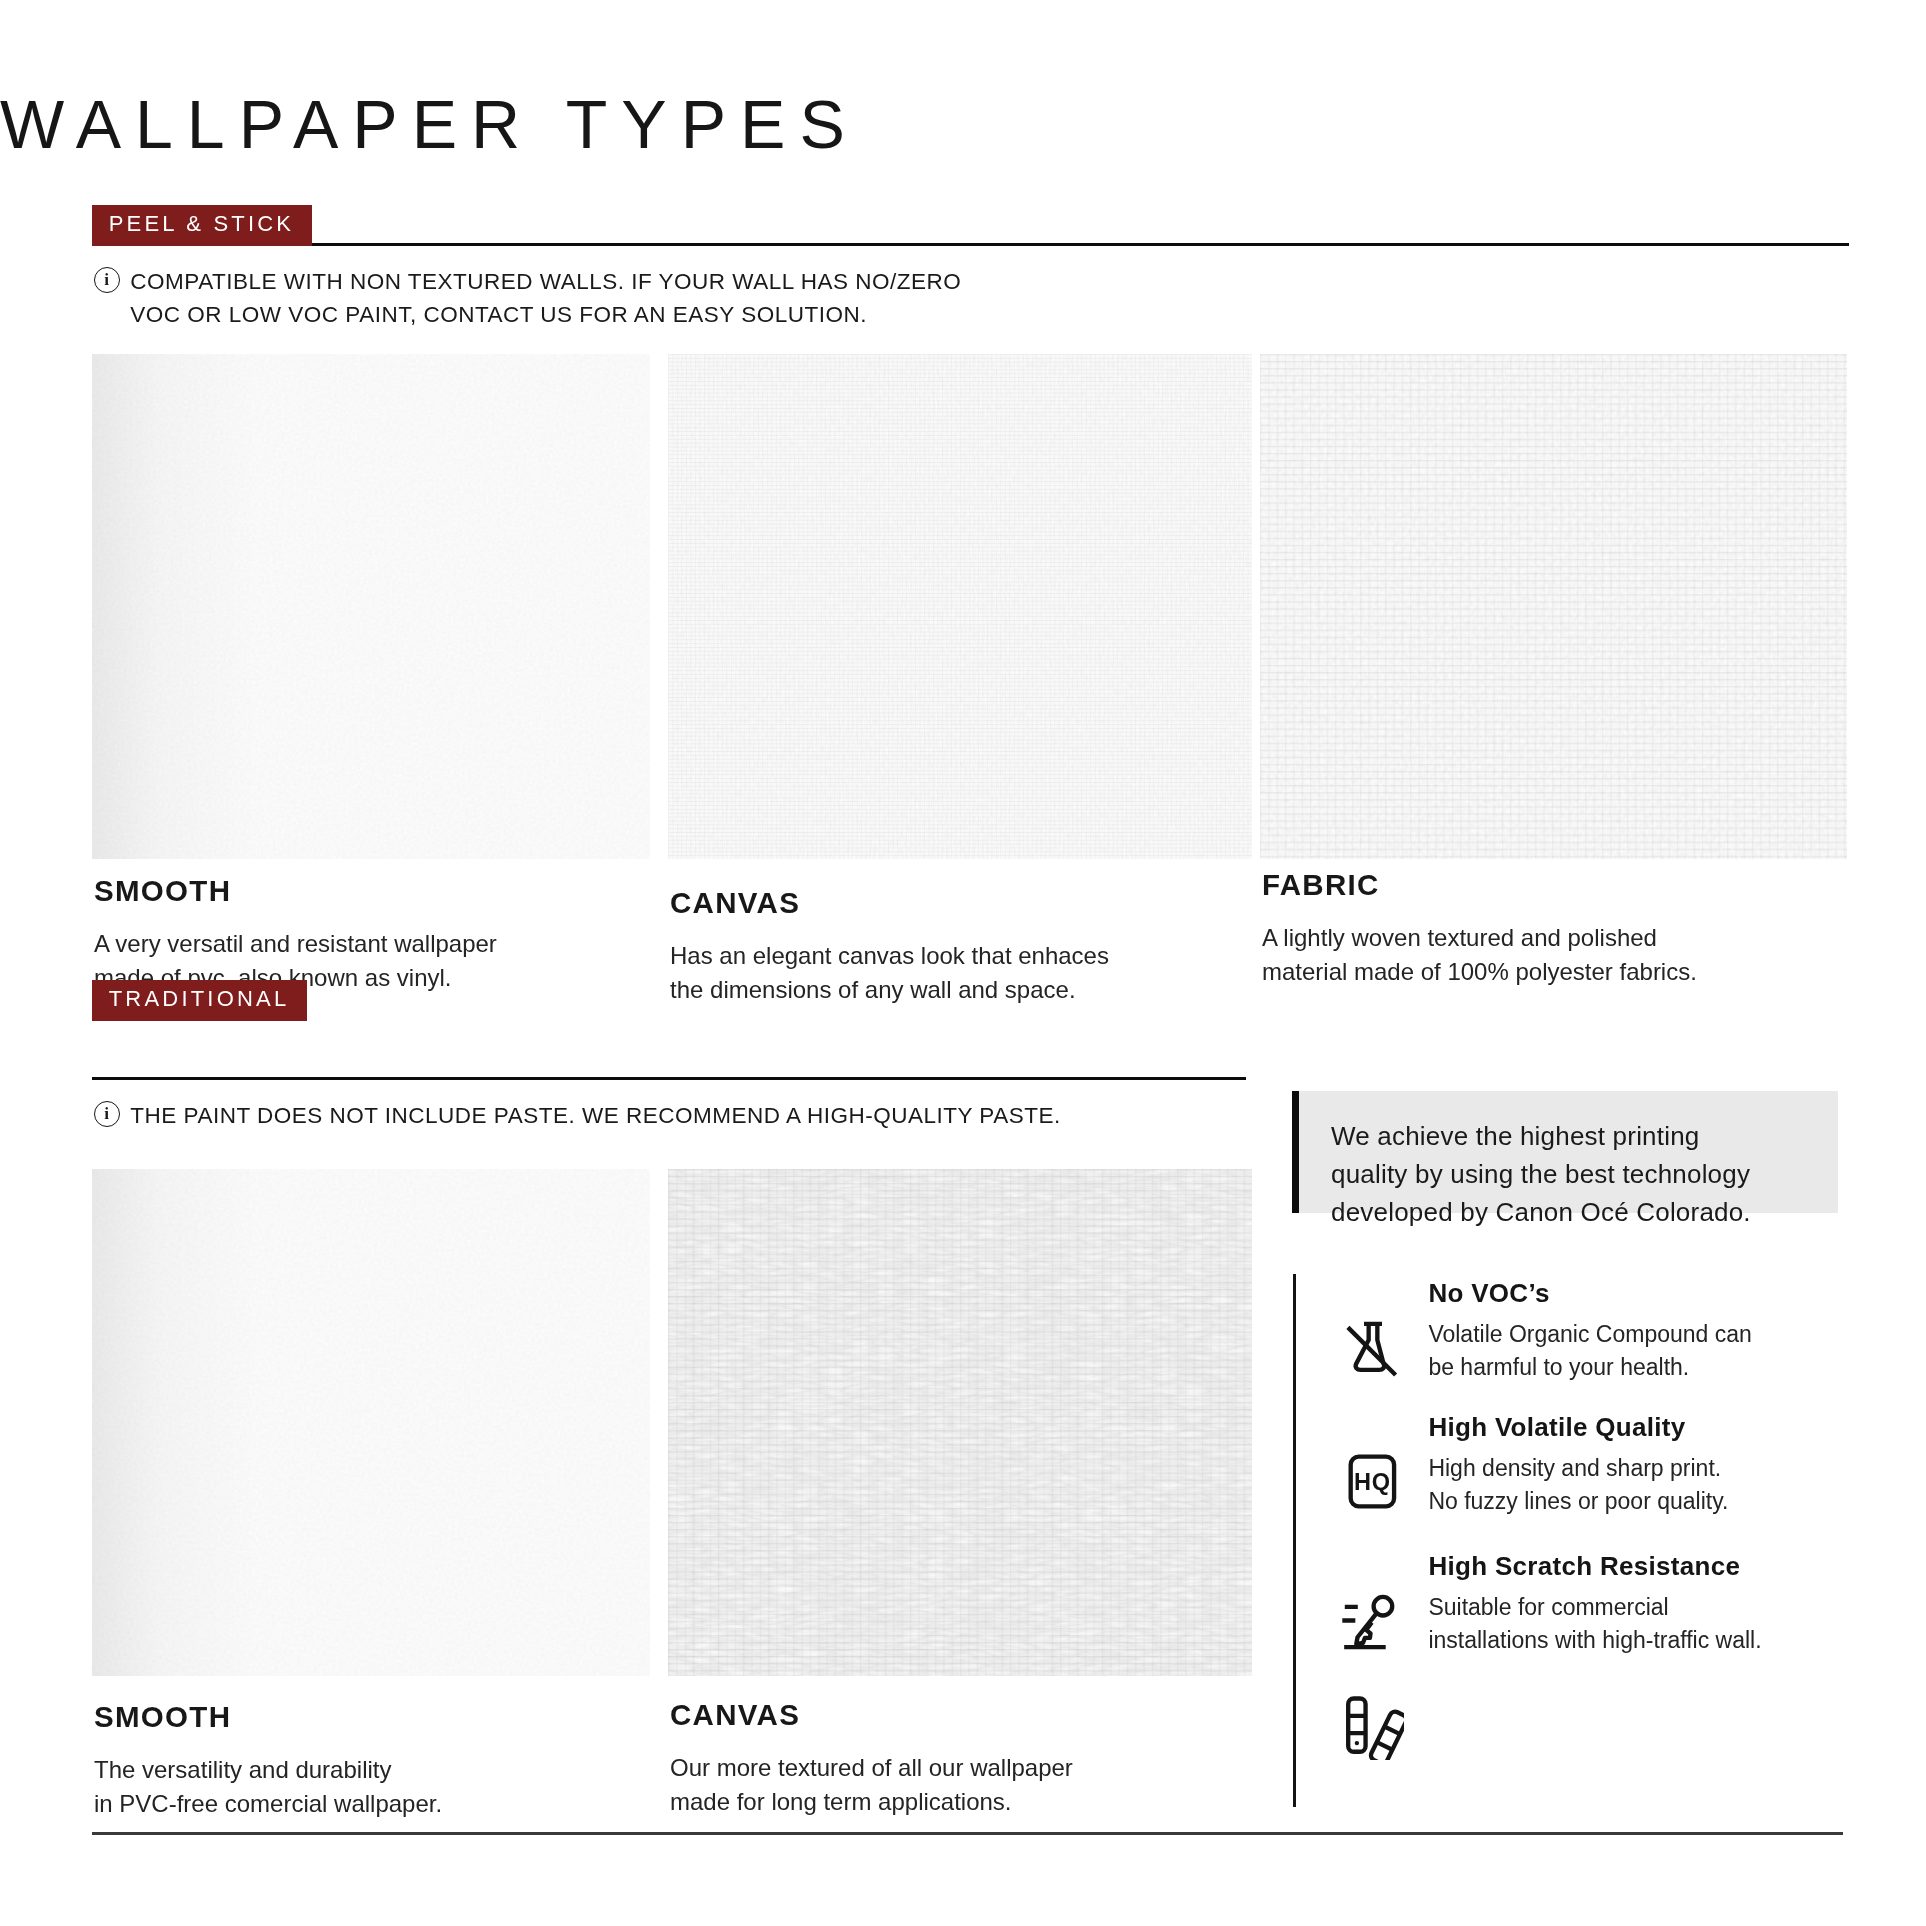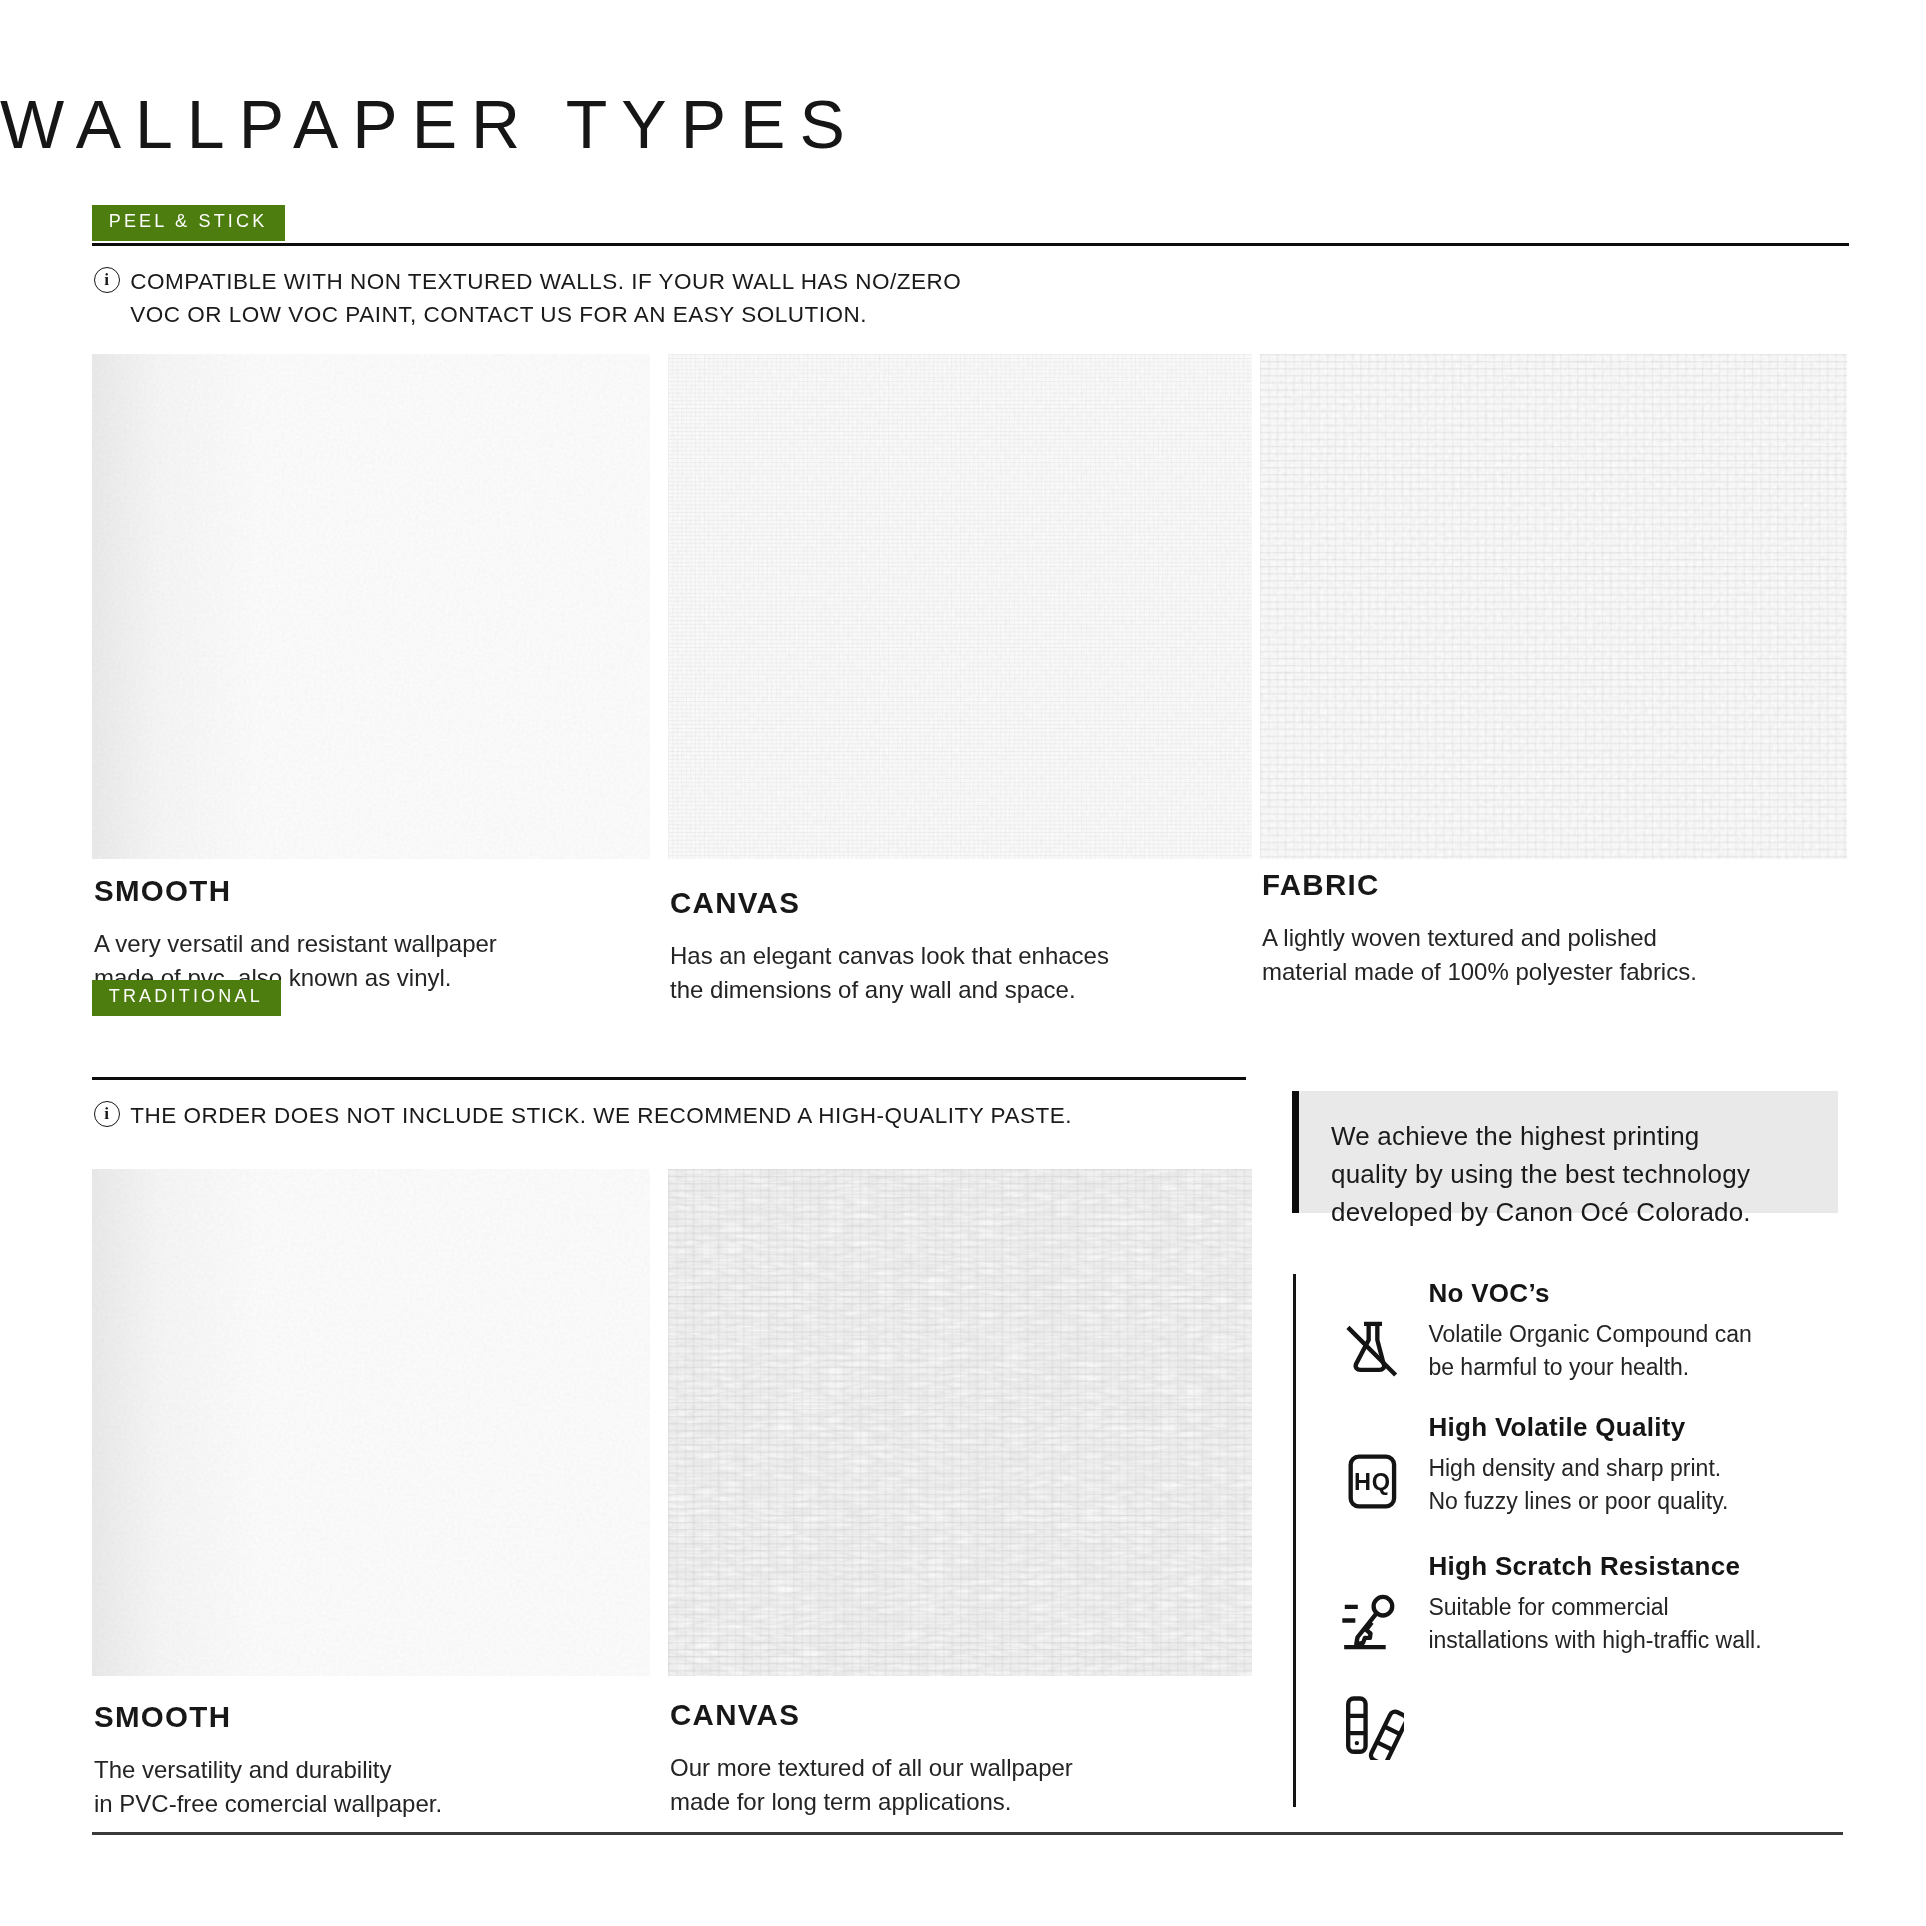--- a/index.html
+++ b/index.html
@@ -12,22 +12,22 @@
     overflow:hidden;
   }
   .page-title {
     position:absolute; top:85px; left:0; width:1612px;
     text-align:left;
     font-size:68px; font-weight:500; letter-spacing:14px;
     color:#161616; white-space:nowrap;
   }
   .sec-box {
     position:absolute; z-index:2;
-    background:#4d7c0f; color:#ffffff;
-    font-size:18px; font-weight:500; letter-spacing:3.2px;
+    background:#7f1d1d; color:#ffffff;
+    font-size:22px; font-weight:500; letter-spacing:3.2px;
     padding:6.4px 18px 8.3px 16.7px; white-space:nowrap;
   }
   #peel-box { left:92px; top:205px; }
   #trad-box { left:92px; top:980px; }
   .sec-rule { position:absolute; height:3.2px; background:#0c0c0c; z-index:1; }
   #peel-rule { left:92px; top:243px; width:1757px; }
   #trad-rule { left:92px; top:1077px; width:1154px; }
   .note {
     position:absolute; display:flex; gap:10.3px;
     font-size:22.5px; letter-spacing:0.5px; color:#1a1a1a;
@@ -207,21 +207,21 @@
   <div class="cap-line">A lightly woven textured and polished</div>
   <div class="cap-line">material made of 100% polyester fabrics.</div>
 </div>
 
 <div class="sec-rule" id="trad-rule"></div>
 <div class="sec-box" id="trad-box">TRADITIONAL</div>
 
 <div class="note" id="note2">
   <span class="info-badge">i</span>
   <span class="note-lines">
-    <span class="note-line">THE ORDER DOES NOT INCLUDE STICK. WE RECOMMEND A HIGH-QUALITY PASTE.</span>
+    <span class="note-line">THE PAINT DOES NOT INCLUDE PASTE. WE RECOMMEND A HIGH-QUALITY PASTE.</span>
   </span>
 </div>
 
 <div class="swatch" id="sw-tr-smooth">
   <svg preserveAspectRatio="none" viewBox="0 0 869 790" width="558" height="507">
     <rect width="100%" height="100%" filter="url(#flt-speckle2)"></rect>
     <rect width="100%" height="100%" fill="url(#edge-shade)"></rect>
   </svg>
 </div>
 <div class="swatch" id="sw-tr-canvas">

